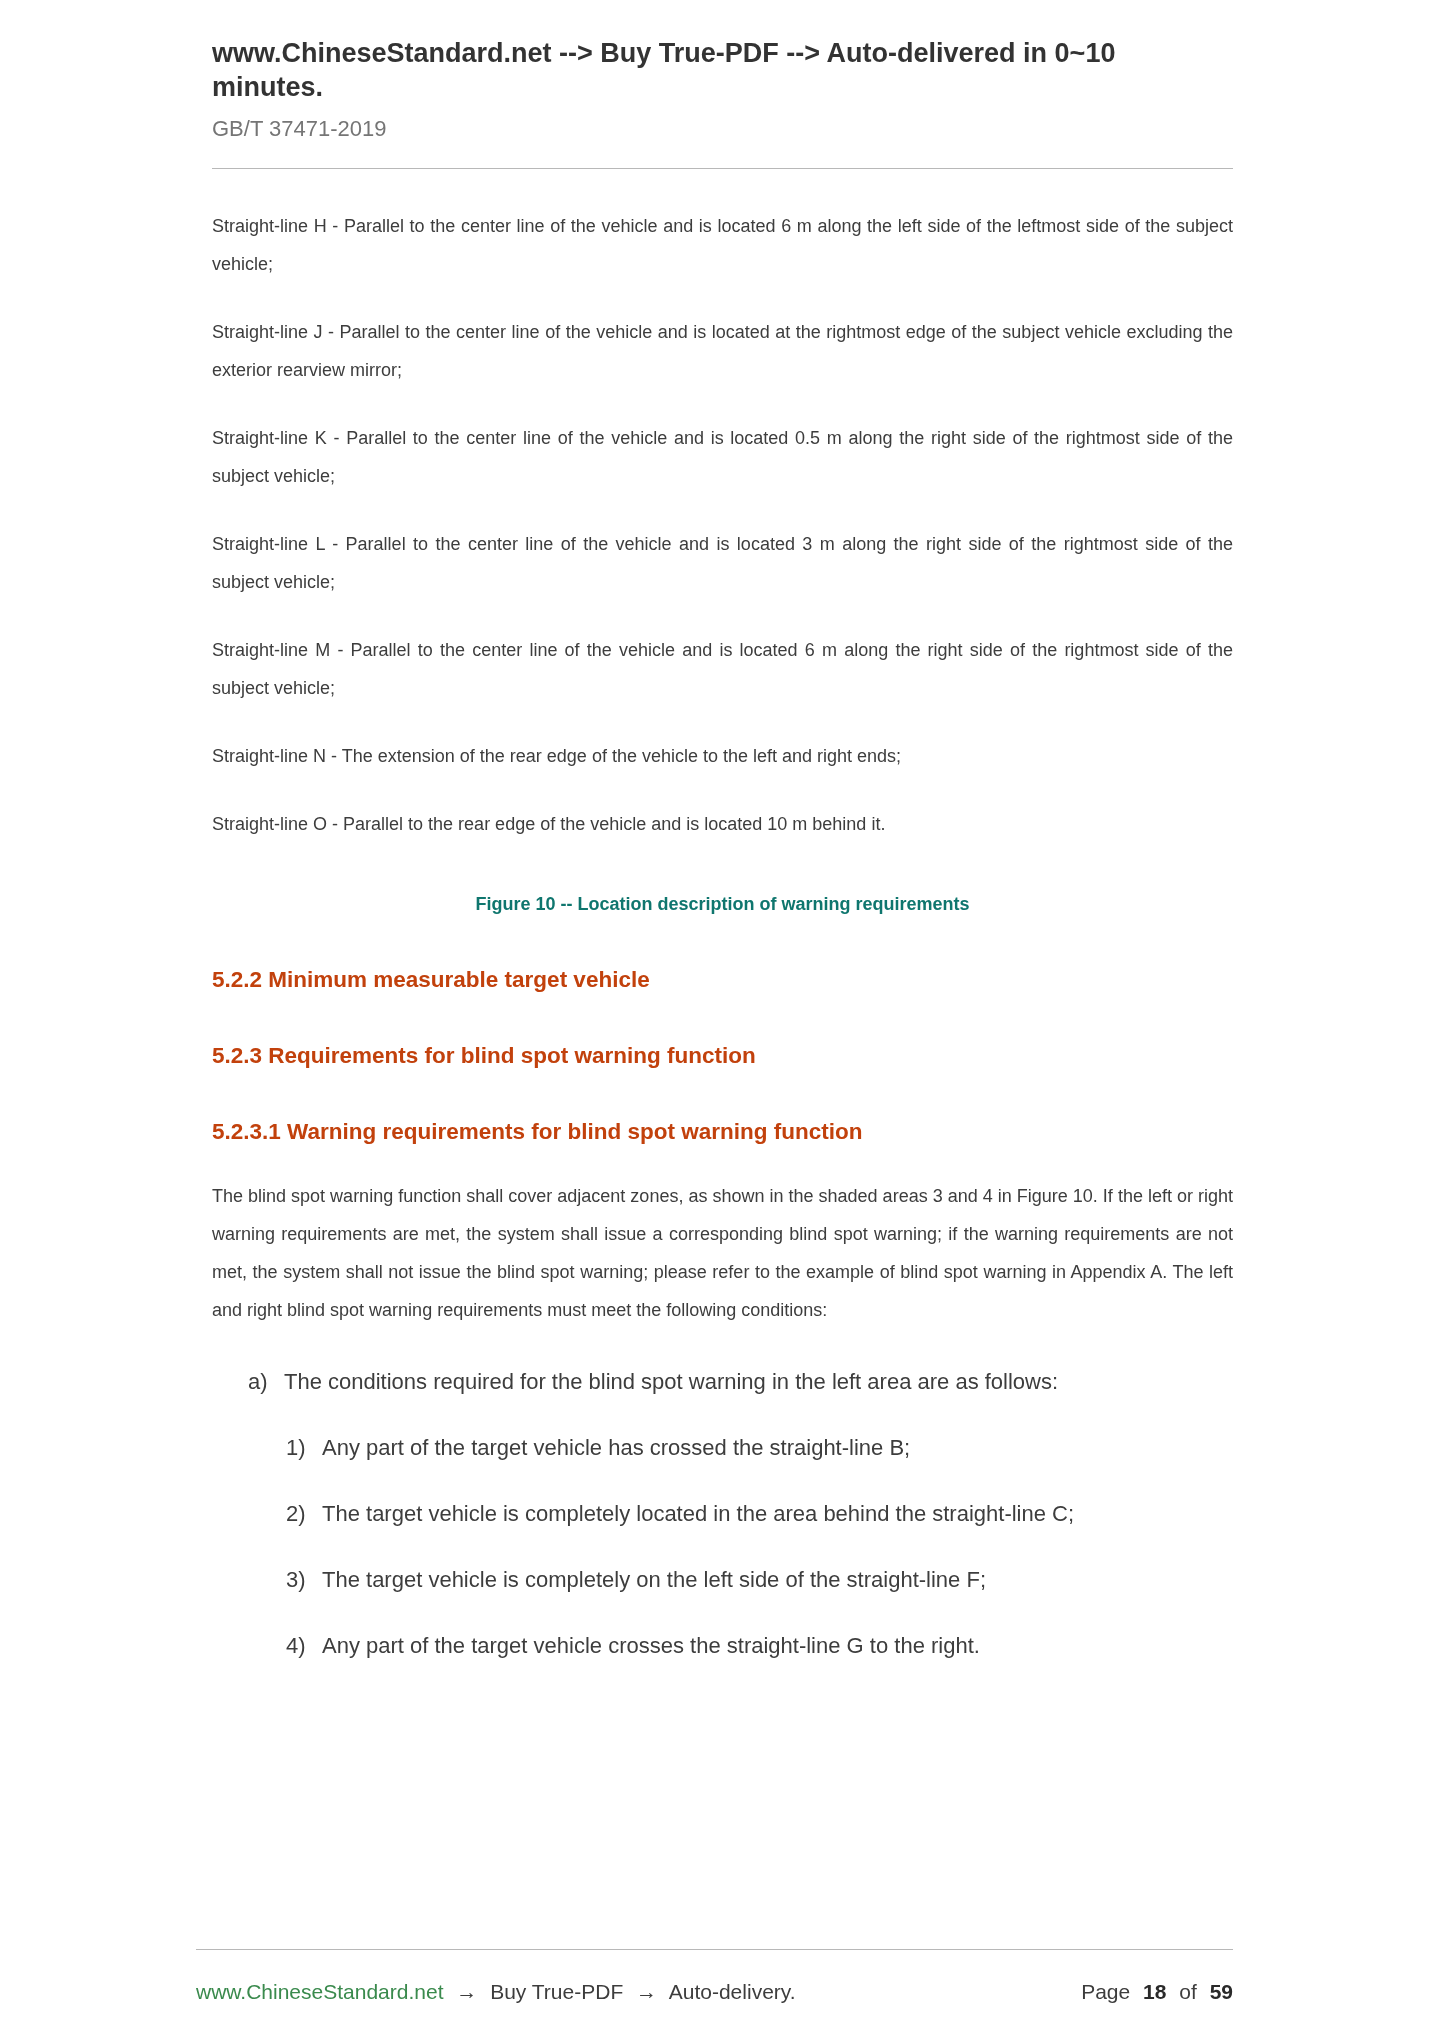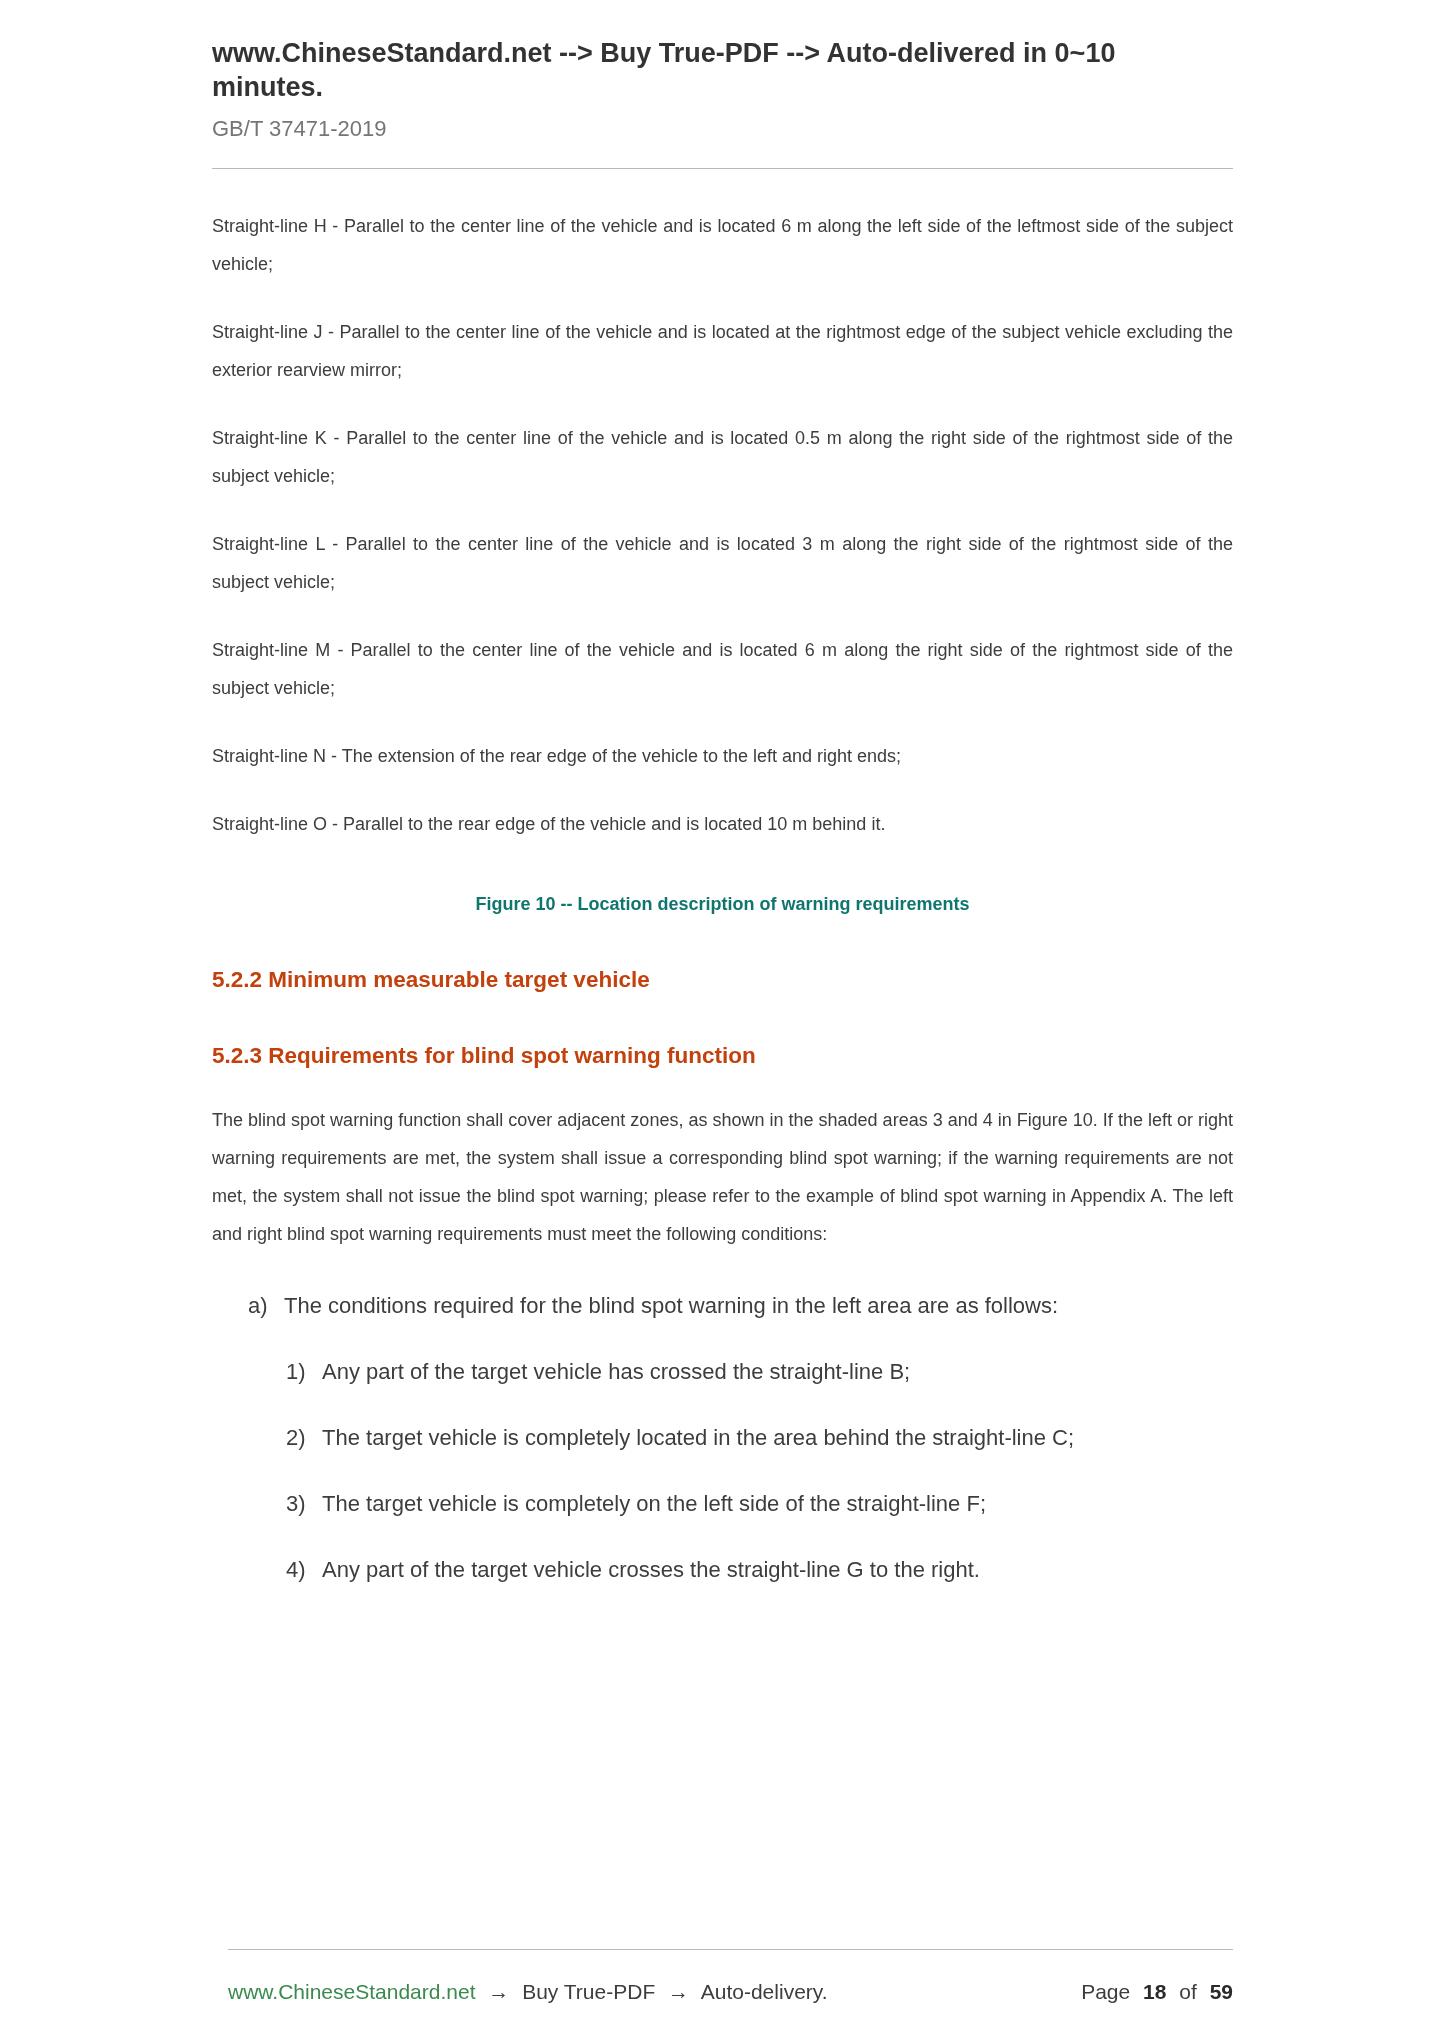--- a/index.html
+++ b/index.html
@@ -67,21 +67,21 @@
     line-height: 38px;
     color: #3d3d3d;
   }
   .list-item.level1 { margin: 34px 0 0 36px; }
   .list-item.level2 { margin: 28px 0 0 74px; }
   .list-label { flex: 0 0 36px; }
   .list-text { flex: 1; text-align: justify; }
 
   .footer {
     position: absolute;
-    left: 228px;
+    left: 196px;
     right: 212px;
     bottom: 40px;
   }
   .footer-rule {
     border: none;
     border-top: 1px solid #b8b8b8;
     height: 0;
     margin: 0;
   }
   .footer-row {
@@ -117,20 +117,21 @@
     <p class="body">Straight-line M - Parallel to the center line of the vehicle and is located 6 m along the right side of the rightmost side of the subject vehicle;</p>
     <p class="body">Straight-line N - The extension of the rear edge of the vehicle to the left and right ends;</p>
     <p class="body">Straight-line O - Parallel to the rear edge of the vehicle and is located 10 m behind it.</p>
 
     <div class="figure-caption">Figure 10 -- Location description of warning requirements</div>
 
     <h2 class="section">5.2.2 Minimum measurable target vehicle</h2>
 
     <h2 class="section">5.2.3 Requirements for blind spot warning function</h2>
 
+    <h2 class="section">5.2.3.1 Warning requirements for blind spot warning function</h2>
     <p class="body after-heading">The blind spot warning function shall cover adjacent zones, as shown in the shaded areas 3 and 4 in Figure 10. If the left or right warning requirements are met, the system shall issue a corresponding blind spot warning; if the warning requirements are not met, the system shall not issue the blind spot warning; please refer to the example of blind spot warning in Appendix A. The left and right blind spot warning requirements must meet the following conditions:</p>
 
     <div class="list-item level1">
       <span class="list-label">a)</span>
       <span class="list-text">The conditions required for the blind spot warning in the left area are as follows:</span>
     </div>
 
     <div class="list-item level2">
       <span class="list-label">1)</span>
       <span class="list-text">Any part of the target vehicle has crossed the straight-line B;</span>

